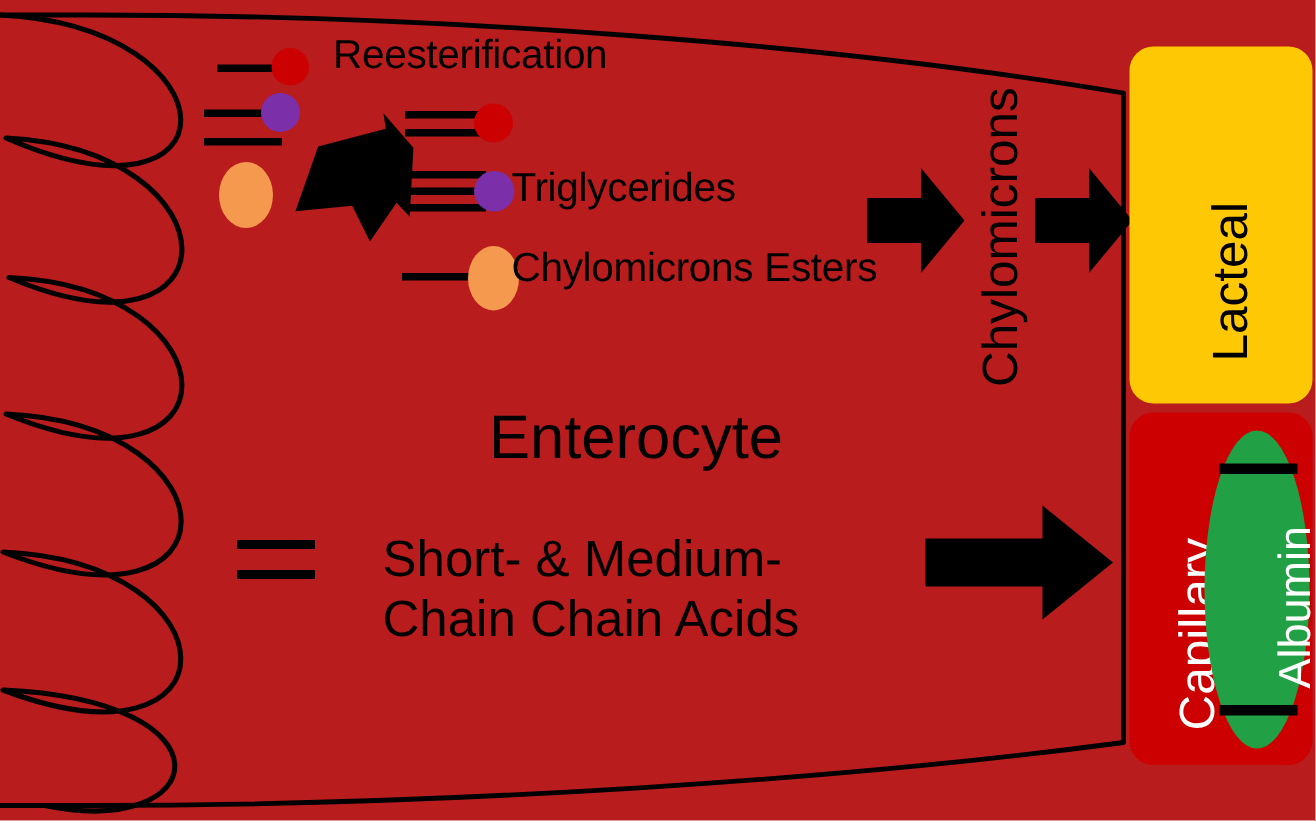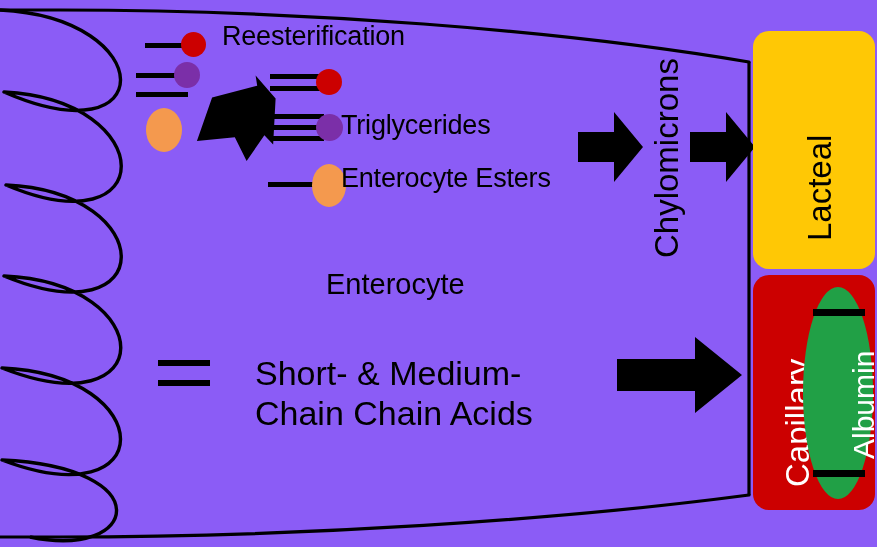--- a/index.html
+++ b/index.html
@@ -1,35 +1,35 @@
 <!DOCTYPE html>
 <html><head>
 <meta charset="utf-8">
 <style>
   html,body{margin:0;padding:0;background:#ffffff;}
   body{width:877px;height:547px;overflow:hidden;
        font-family:"Liberation Sans","DejaVu Sans",sans-serif;}
-  #stage{position:relative;width:877px;height:547px;background:#8b5cf6;}
+  #stage{position:relative;width:877px;height:547px;background:#b91c1c;}
 
   .abs{position:absolute;}
 
   
   #cell-outline{left:0;top:0;width:877px;height:547px;}
 
   
   .sym{position:absolute;}
   .sym .bar{position:absolute;background:#000;height:5px;left:0;}
   .sym .head{position:absolute;border-radius:50%;}
 
   
   .legend-label{position:absolute;color:#000;font-size:27px;line-height:1;
                 white-space:nowrap;letter-spacing:-0.2px;}
 
   
-  #enterocyte-label{position:absolute;font-size:29px;color:#000;white-space:nowrap;}
+  #enterocyte-label{position:absolute;font-size:41px;color:#000;white-space:nowrap;}
   #smcfa-label{position:absolute;font-size:34px;color:#000;
                line-height:1.18;width:400px;}
 
   
   #chylomicrons-label{position:absolute;font-size:33px;color:#000;white-space:nowrap;
      transform:rotate(-90deg);transform-origin:left top;}
 
   
   .vessel{position:absolute;border-radius:16px;}
   #lacteal-box{background:#FFC805;}
@@ -103,21 +103,21 @@
   <div class="sym" style="left:268px;top:164px;width:90px;height:46px;">
     <div class="bar" style="top:18px;width:52px;"></div>
     <div class="head" style="left:44px;top:0px;width:34px;height:43px;background:#F4994E;"></div>
   </div>
 
   <div class="legend-label" style="left:222px;top:23px;">Reesterification</div>
 
 
   <div class="legend-label" style="left:341px;top:112px;text-align:right;">Triglycerides</div>
 
-  <div class="legend-label" style="left:341px;top:165px;">Enterocyte Esters</div>
+  <div class="legend-label" style="left:341px;top:165px;">Chylomicrons Esters</div>
 
   <div id="enterocyte-label" style="left:326px;top:268px;">Enterocyte</div>
 
   <div class="sym" style="left:158px;top:360px;width:60px;height:34px;">
     <div class="bar" style="top:0px;width:52px;height:6px;"></div>
     <div class="bar" style="top:20px;width:52px;height:6px;"></div>
   </div>
 
   <div id="smcfa-label" style="left:255px;top:353px;">
     <div>Short- &amp; Medium-</div>

